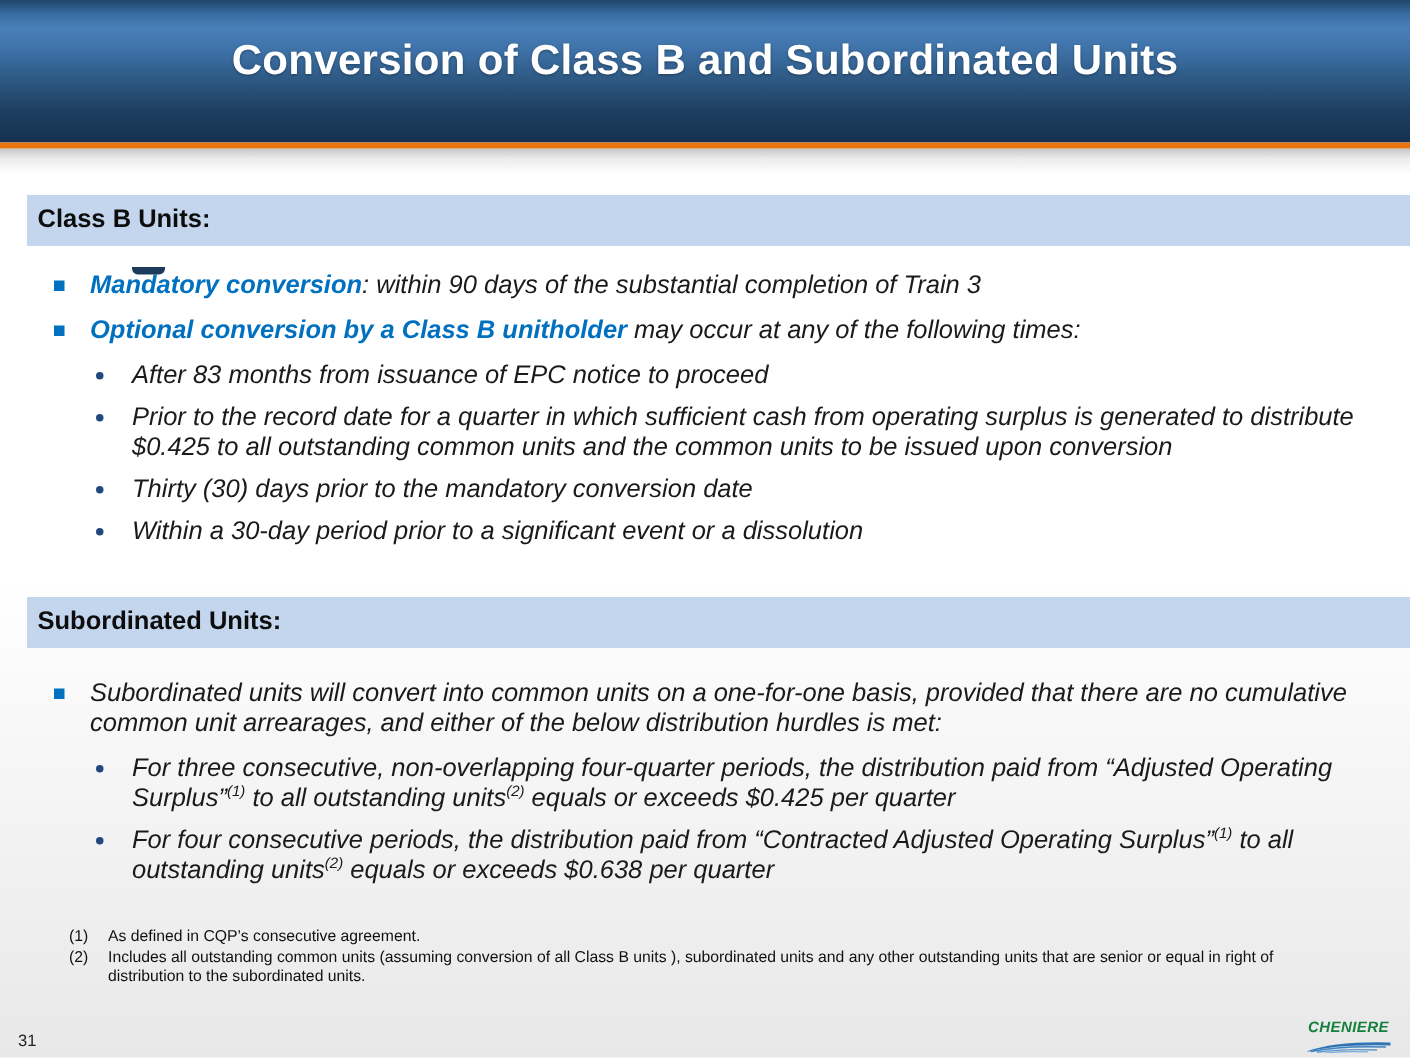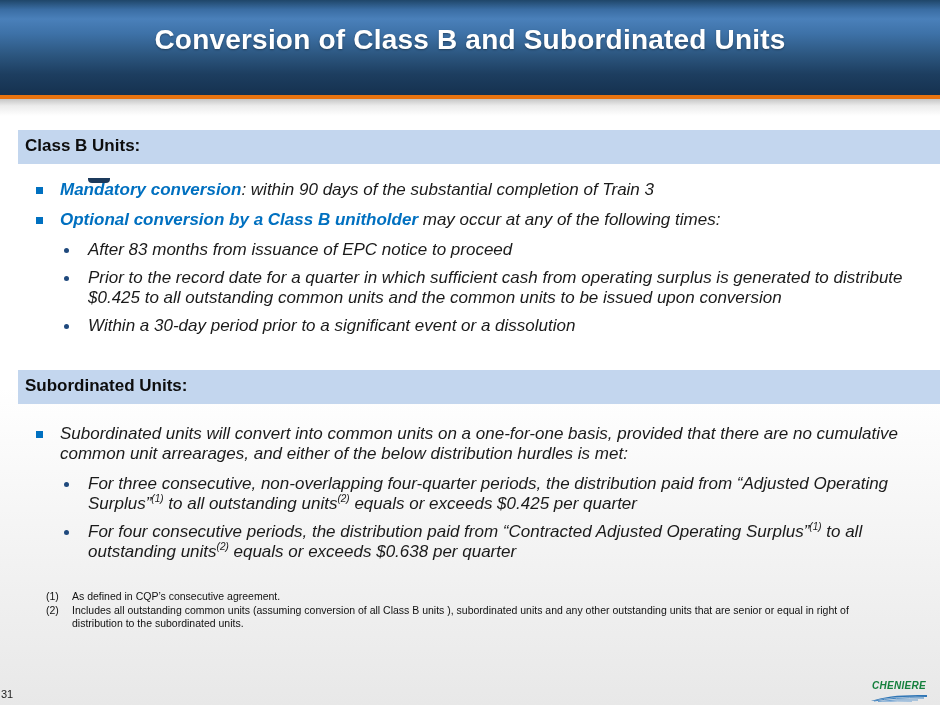--- a/index.html
+++ b/index.html
@@ -61,21 +61,21 @@
   .b2 .bt { font-size:17px; line-height:20px; }
   sup { font-size:10px; line-height:0; }
 
   
   .footnotes { margin:28px 60px 0 46px; }
   .fn { display:flex; font-size:10.5px; line-height:13.5px; color:#111; }
   .fn .fn-num { width:26px; flex-shrink:0; }
 
   
   .page-number {
-    position:absolute; left:1px; bottom:5px;
+    position:absolute; left:12px; bottom:5px;
     font-size:11px; color:#222;
   }
   .logo {
     position:absolute; right:8px; bottom:3px; width:66px; text-align:center;
   }
   .logo-text {
     font-size:10px; font-weight:bold; font-style:italic;
     color:#15803d; letter-spacing:0.3px; line-height:12px;
   }
   .logo-swoosh { display:block; margin:1px auto 0 auto; }
@@ -104,20 +104,24 @@
   </div>
 
   <div class="b2-group">
     <div class="b2">
       <span class="dot"></span>
       <div class="bt">After 83 months from issuance of EPC notice to proceed</div>
     </div>
     <div class="b2">
       <span class="dot"></span>
       <div class="bt">Prior to the record date for a quarter in which sufficient cash from operating surplus is generated to distribute $0.425 to all outstanding common units and the common units to be issued upon conversion</div>
+    </div>
+    <div class="b2">
+      <span class="dot"></span>
+      <div class="bt">Thirty (30) days prior to the mandatory conversion date</div>
     </div>
     <div class="b2">
       <span class="dot"></span>
       <div class="bt">Within a 30-day period prior to a significant event or a dissolution</div>
     </div>
   </div>
 </div>
 
 <div class="section-band band-sub">Subordinated Units:</div>
 

